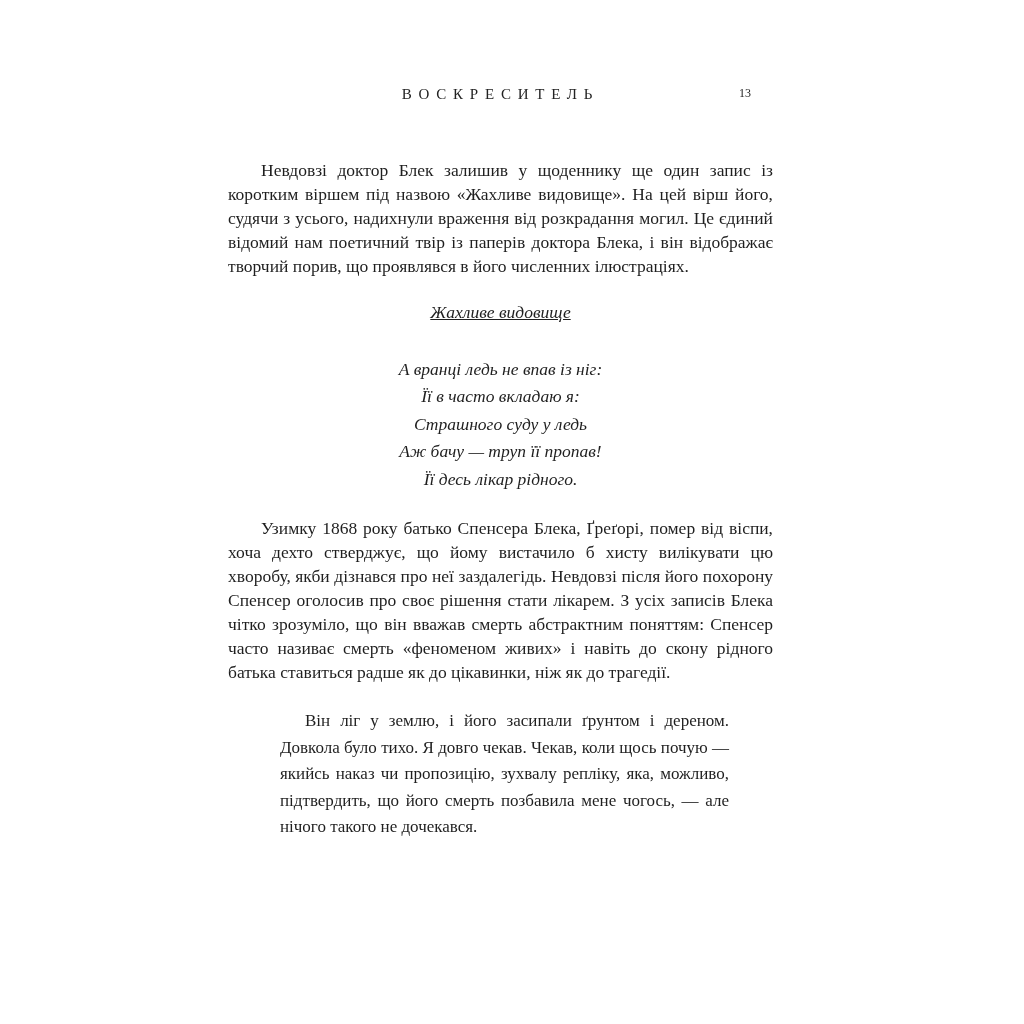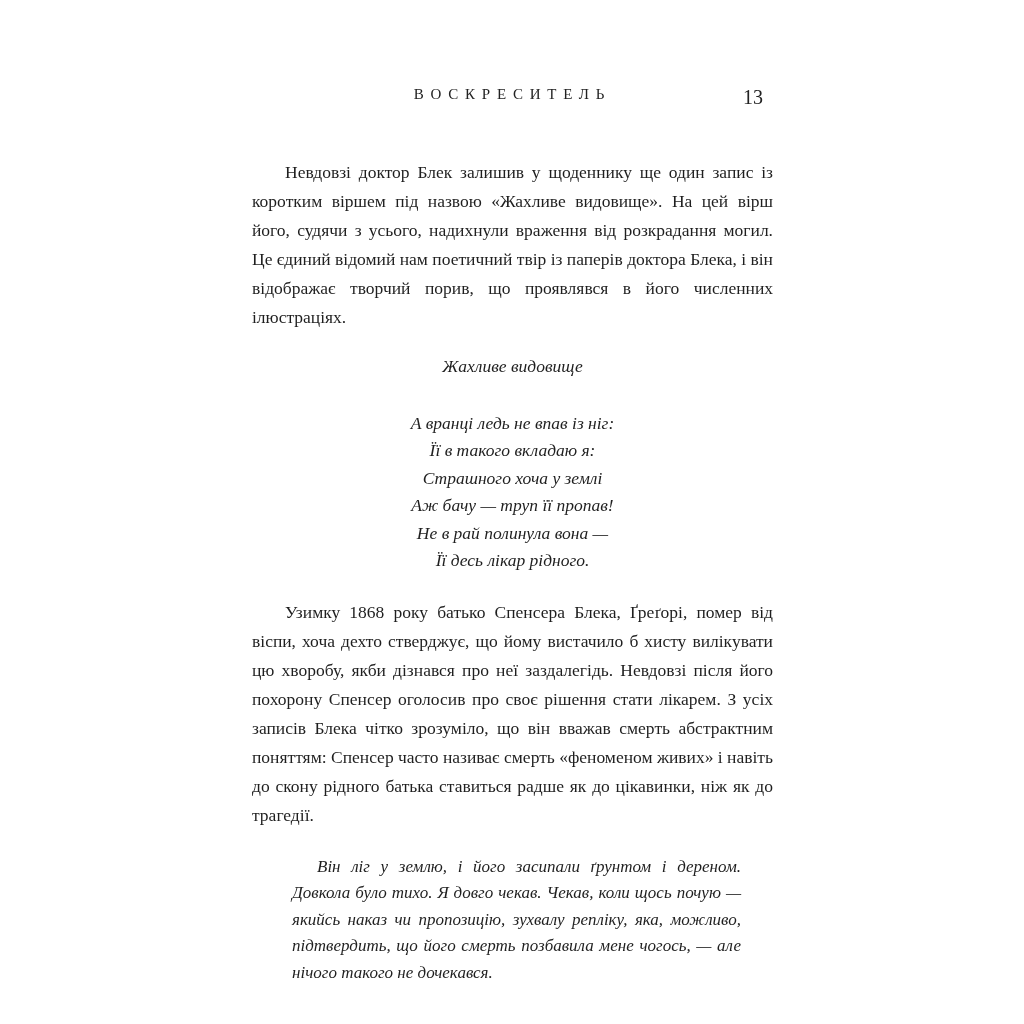--- a/index.html
+++ b/index.html
@@ -11,65 +11,65 @@
     position: relative;
     width: 1024px;
     height: 1024px;
     background: #ffffff;
     color: #1b1b1b;
     font-family: "Liberation Serif", serif;
     overflow: hidden;
   }
   .content {
     position: absolute;
-    left: 240px;
+    left: 228px;
     top: 86px;
     width: 545px;
   }
   .running-header {
     position: relative;
     width: 100%;
     height: 20px;
     margin-bottom: 52px;
   }
   .book-title {
     text-align: center;
     font-size: 15px;
     letter-spacing: 0.45em;
     color: #222;
   }
   .page-number {
     position: absolute;
     right: 22px;
     top: 0;
-    font-size: 20px;
+    font-size: 12px;
     color: #222;
   }
   .body-par {
     font-size: 17.5px;
-    line-height: 29px;
+    line-height: 24px;
     text-align: justify;
     text-indent: 33px;
-    margin: 12px;
+    margin: 0;
     color: #1f1f1f;
   }
   .poem {
     margin-top: 21px;
     margin-bottom: 23px;
     text-align: center;
     font-style: italic;
     font-size: 17.5px;
     line-height: 27.5px;
     color: #1f1f1f;
   }
   .poem-title {
     margin-bottom: 29px;
+    text-decoration: underline;
   }
   .block-quote {
-    font-style: italic;
     font-size: 17px;
     line-height: 26.5px;
     text-align: justify;
     text-indent: 25px;
     margin: 24px 44px 0 52px;
     color: #1f1f1f;
   }
   .par-2 { margin-top: 7px; }
 </style>
 </head>
@@ -81,24 +81,23 @@
     <div class="running-header">
       <div class="book-title">ВОСКРЕСИТЕЛЬ</div>
       <div class="page-number">13</div>
     </div>
 
     <p class="body-par par-1">Невдовзі доктор Блек залишив у щоденнику ще один запис із коротким віршем під назвою «Жахливе видовище». На цей вірш його, судячи з усього, надихнули враження від розкрадання могил. Це єдиний відомий нам поетичний твір із паперів доктора Блека, і він відображає творчий порив, що проявлявся в його численних ілюстраціях.</p>
 
     <div class="poem">
       <div class="poem-title">Жахливе видовище</div>
       <div>А вранці ледь не впав із ніг:</div>
-      <div>Її в такого вкладаю я:</div>
-      <div>Страшного хоча у землі</div>
+      <div>Її в часто вкладаю я:</div>
+      <div>Страшного суду у ледь</div>
       <div>Аж бачу — труп її пропав!</div>
-      <div>Не в рай полинула вона —</div>
       <div>Її десь лікар рідного.</div>
     </div>
 
     <p class="body-par par-2">Узимку 1868 року батько Спенсера Блека, Ґреґорі, помер від віспи, хоча дехто стверджує, що йому вистачило б хисту вилікувати цю хворобу, якби дізнався про неї заздалегідь. Невдовзі після його похорону Спенсер оголосив про своє рішення стати лікарем. З усіх записів Блека чітко зрозуміло, що він вважав смерть абстрактним поняттям: Спенсер часто називає смерть «феноменом живих» і навіть до скону рідного батька ставиться радше як до цікавинки, ніж як до трагедії.</p>
 
     <div class="block-quote">Він ліг у землю, і його засипали ґрунтом і дереном. Довкола було тихо. Я довго чекав. Чекав, коли щось почую — якийсь наказ чи пропозицію, зухвалу репліку, яка, можливо, підтвердить, що його смерть позбавила мене чогось, — але нічого такого не дочекався.</div>
 
   </div>
 </div>
 

